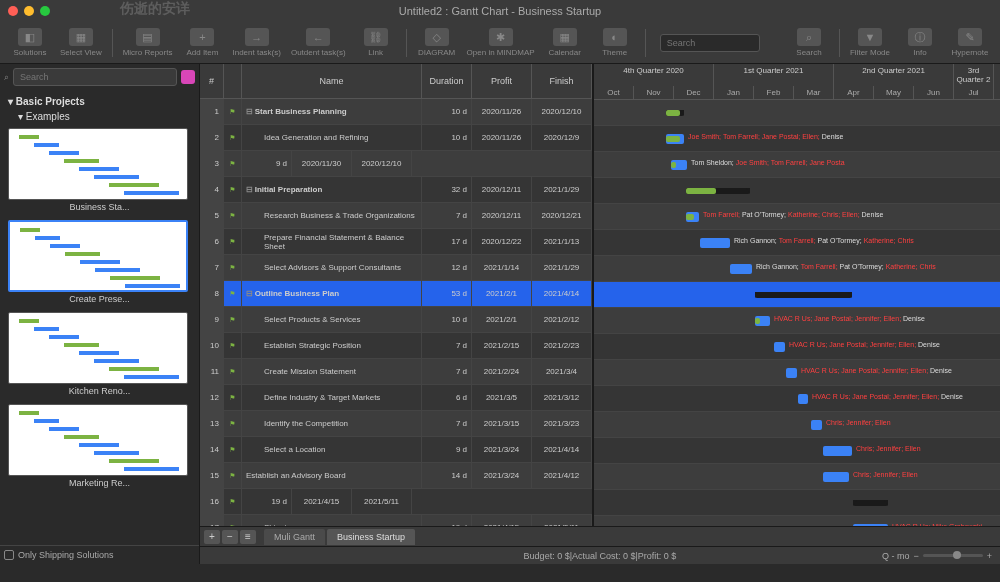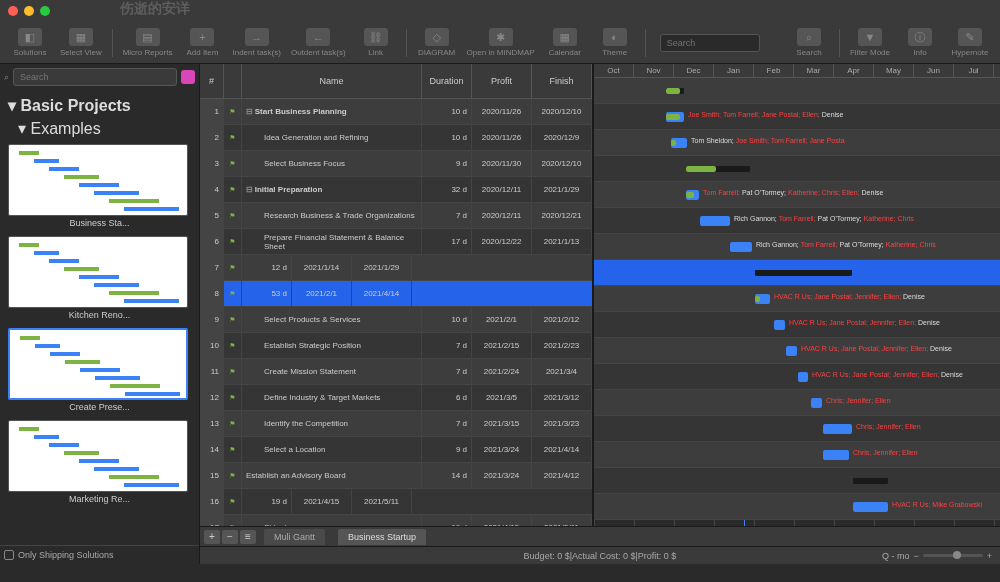--- a/index.html
+++ b/index.html
@@ -14,21 +14,21 @@
 .tbtn-icon{width:24px;height:18px;background:#555;border-radius:3px;margin-bottom:2px;display:flex;align-items:center;justify-content:center;font-size:11px}
 .sep{width:1px;height:28px;background:#555;margin:0 4px}
 .searchbox{flex:1;display:flex;align-items:center;margin:0 8px}
 .searchbox input{background:#2a2a2a;border:1px solid #555;border-radius:3px;padding:3px 6px;color:#ccc;width:100px;font-size:9px}
 .main{display:flex;height:500px}
 .sidebar{width:200px;background:#2a2a2a;border-right:1px solid #1a1a1a;display:flex;flex-direction:column}
 .sb-search{padding:4px;display:flex;align-items:center;gap:4px}
 .sb-search input{flex:1;background:#3a3a3a;border:1px solid #555;border-radius:3px;padding:3px 6px;color:#ccc;font-size:9px}
 .sb-badge{width:14px;height:14px;background:#d946b8;border-radius:3px}
 .sb-tree{flex:1;overflow:auto;padding:4px}
-.tree-item{padding:2px 4px;color:#ddd;font-size:16px;cursor:pointer}
+.tree-item{padding:2px 4px;color:#ddd;font-size:10px;cursor:pointer}
 .tree-item.h{font-weight:bold}
 .thumbs{padding:4px}
 .thumb{margin-bottom:8px}
 .thumb-img{width:180px;height:72px;background:#fff;border:1px solid #555;border-radius:2px;position:relative;overflow:hidden}
 .thumb-img.sel{border:2px solid #3b82f6}
 .thumb-label{text-align:center;font-size:9px;color:#ccc;margin-top:2px}
 .tline{position:absolute;height:4px;background:#7cb342}
 .tline.b{background:#3b82f6}
 .sb-foot{padding:4px;border-top:1px solid #444;display:flex;align-items:center;gap:4px;font-size:9px;color:#aaa}
 .content{flex:1;display:flex;flex-direction:column;overflow:hidden}
@@ -62,40 +62,41 @@
 .bar{position:absolute;height:10px;top:8px;border-radius:2px}
 .bar.task{background:#3b82f6}
 .bar.sum{background:#1a1a1a;height:6px;top:10px}
 .bar.sum::before,.bar.sum::after{content:'';position:absolute;top:0;width:0;height:0;border-top:6px solid #1a1a1a}
 .bar.sum::before{left:0;border-right:4px solid transparent}
 .bar.sum::after{right:0;border-left:4px solid transparent}
 .bar.prog{position:absolute;height:6px;top:10px;background:#7cb342;border-radius:2px}
 .res{position:absolute;font-size:7px;top:7px;white-space:nowrap}
 .res .r1{color:#ff4040}.res .r2{color:#ddd}
 .tabs{height:20px;background:#3a3a3a;border-top:1px solid #1a1a1a;display:flex;align-items:center;padding-left:4px}
-.tab{padding:3px 10px;font-size:9px;background:#4a4a4a;border-radius:2px 2px 0 0;margin-right:13px;cursor:pointer;color:#aaa}
+.tab{padding:3px 10px;font-size:9px;background:#4a4a4a;border-radius:2px 2px 0 0;margin-right:2px;cursor:pointer;color:#aaa}
 .tab.active{background:#555;color:#ddd}
 .zoombtns{display:flex;gap:2px;margin-right:8px}
 .zb{width:16px;height:14px;background:#555;border-radius:2px;display:flex;align-items:center;justify-content:center;cursor:pointer;font-size:10px}
 .status{height:18px;background:#3a3a3a;border-top:1px solid #1a1a1a;display:flex;align-items:center;justify-content:center;font-size:9px;color:#aaa;position:relative}
 .zoom{position:absolute;right:8px;display:flex;align-items:center;gap:4px}
 .slider{width:60px;height:3px;background:#555;border-radius:2px;position:relative}
 .slider-h{position:absolute;width:8px;height:8px;background:#888;border-radius:50%;top:-3px;left:30px}
 .collapse{color:#888;font-size:8px;margin-right:2px}
 .watermark{position:absolute;top:0;left:120px;font-size:14px;color:rgba(200,200,200,0.25);font-weight:bold;pointer-events:none;z-index:100}
 </style>
 </head>
 <body>
 
 <div class="titlebar">
   <div class="traffic">
     <div class="dot red"></div>
     <div class="dot yellow"></div>
     <div class="dot green"></div>
   </div>
+  <div class="title">Untitled2 : Gantt Chart - Business Startup</div>
 </div>
 
 <div class="watermark">伤逝的安详</div>
 
 <div class="toolbar" id="toolbar">
     <div class="tbtn">
       <div class="tbtn-icon">◧</div>
       <span>Solutions</span>
     </div>
     <div class="tbtn">
@@ -181,44 +182,44 @@
               <div class="tline b" style="top:22px;left:40px;width:30px"></div>
               <div class="tline " style="top:30px;left:55px;width:35px"></div>
               <div class="tline b" style="top:38px;left:70px;width:40px"></div>
               <div class="tline b" style="top:46px;left:85px;width:45px"></div>
               <div class="tline " style="top:54px;left:100px;width:50px"></div>
               <div class="tline b" style="top:62px;left:115px;width:55px"></div>
             </div>
             <div class="thumb-label">Business Sta...</div>
           </div>
           <div class="thumb">
+            <div class="thumb-img sel">
+              <div class="tline " style="top:6px;left:10px;width:20px"></div>
+              <div class="tline b" style="top:14px;left:25px;width:25px"></div>
+              <div class="tline b" style="top:22px;left:40px;width:30px"></div>
+              <div class="tline " style="top:30px;left:55px;width:35px"></div>
+              <div class="tline b" style="top:38px;left:70px;width:40px"></div>
+              <div class="tline b" style="top:46px;left:85px;width:45px"></div>
+              <div class="tline " style="top:54px;left:100px;width:50px"></div>
+              <div class="tline b" style="top:62px;left:115px;width:55px"></div>
+            </div>
+            <div class="thumb-label">Create Prese...</div>
+          </div>
+          <div class="thumb">
             <div class="thumb-img">
               <div class="tline " style="top:6px;left:10px;width:20px"></div>
               <div class="tline b" style="top:14px;left:25px;width:25px"></div>
               <div class="tline b" style="top:22px;left:40px;width:30px"></div>
               <div class="tline " style="top:30px;left:55px;width:35px"></div>
               <div class="tline b" style="top:38px;left:70px;width:40px"></div>
               <div class="tline b" style="top:46px;left:85px;width:45px"></div>
               <div class="tline " style="top:54px;left:100px;width:50px"></div>
               <div class="tline b" style="top:62px;left:115px;width:55px"></div>
             </div>
             <div class="thumb-label">Kitchen Reno...</div>
-          </div>
-          <div class="thumb">
-            <div class="thumb-img sel">
-              <div class="tline " style="top:6px;left:10px;width:20px"></div>
-              <div class="tline b" style="top:14px;left:25px;width:25px"></div>
-              <div class="tline b" style="top:22px;left:40px;width:30px"></div>
-              <div class="tline " style="top:30px;left:55px;width:35px"></div>
-              <div class="tline b" style="top:38px;left:70px;width:40px"></div>
-              <div class="tline b" style="top:46px;left:85px;width:45px"></div>
-              <div class="tline " style="top:54px;left:100px;width:50px"></div>
-              <div class="tline b" style="top:62px;left:115px;width:55px"></div>
-            </div>
-            <div class="thumb-label">Create Prese...</div>
           </div>
           <div class="thumb">
             <div class="thumb-img">
               <div class="tline " style="top:6px;left:10px;width:20px"></div>
               <div class="tline b" style="top:14px;left:25px;width:25px"></div>
               <div class="tline b" style="top:22px;left:40px;width:30px"></div>
               <div class="tline " style="top:30px;left:55px;width:35px"></div>
               <div class="tline b" style="top:38px;left:70px;width:40px"></div>
               <div class="tline b" style="top:46px;left:85px;width:45px"></div>
               <div class="tline " style="top:54px;left:100px;width:50px"></div>
@@ -262,23 +263,20 @@
               <div class="gc name ">
                 <span class="indent1">Idea Generation and Refining</span>
               </div>
               <div class="gc dur">10 d</div>
               <div class="gc date">2020/11/26</div>
               <div class="gc date">2020/12/9</div>
             </div>
             <div class="grow even">
               <div class="gc num">3</div>
               <div class="gc ic" style="color:#7cb342;font-size:7px">⚑</div>
-              <div class="gc name ">
-                <span class="indent1">Select Business Focus</span>
-              </div>
               <div class="gc dur">9 d</div>
               <div class="gc date">2020/11/30</div>
               <div class="gc date">2020/12/10</div>
             </div>
             <div class="grow odd">
               <div class="gc num">4</div>
               <div class="gc ic" style="color:#7cb342;font-size:7px">⚑</div>
               <div class="gc name bold">
                 <span class=""><span class="collapse">⊟</span>Initial Preparation</span>
               </div>
@@ -302,27 +300,33 @@
               <div class="gc name ">
                 <span class="indent1">Prepare Financial Statement &amp; Balance Sheet</span>
               </div>
               <div class="gc dur">17 d</div>
               <div class="gc date">2020/12/22</div>
               <div class="gc date">2021/1/13</div>
             </div>
             <div class="grow even">
               <div class="gc num">7</div>
               <div class="gc ic" style="color:#7cb342;font-size:7px">⚑</div>
+              <div class="gc name ">
+                <span class="indent1">Select Advisors &amp; Support Consultants</span>
+              </div>
               <div class="gc dur">12 d</div>
               <div class="gc date">2021/1/14</div>
               <div class="gc date">2021/1/29</div>
             </div>
             <div class="grow sel">
               <div class="gc num">8</div>
               <div class="gc ic" style="color:#7cb342;font-size:7px">⚑</div>
+              <div class="gc name bold">
+                <span class=""><span class="collapse">⊟</span>Outline Business Plan</span>
+              </div>
               <div class="gc dur">53 d</div>
               <div class="gc date">2021/2/1</div>
               <div class="gc date">2021/4/14</div>
             </div>
             <div class="grow even">
               <div class="gc num">9</div>
               <div class="gc ic" style="color:#7cb342;font-size:7px">⚑</div>
               <div class="gc name ">
                 <span class="indent1">Select Products &amp; Services</span>
               </div>
@@ -404,20 +408,26 @@
                 <span class="indent1">Shipping</span>
               </div>
               <div class="gc dur">19 d</div>
               <div class="gc date">2021/4/15</div>
               <div class="gc date">2021/5/11</div>
             </div>
           </div>
       </div>
       <div class="chart">
         <div class="chead" id="chead">
+            <div class="qrow">
+              <div class="q" style="width:120px">4th Quarter 2020</div>
+              <div class="q" style="width:120px">1st Quarter 2021</div>
+              <div class="q" style="width:120px">2nd Quarter 2021</div>
+              <div class="q" style="width:40px">3rd Quarter 2</div>
+            </div>
             <div class="mrow">
               <div class="m">Oct</div>
               <div class="m">Nov</div>
               <div class="m">Dec</div>
               <div class="m">Jan</div>
               <div class="m">Feb</div>
               <div class="m">Mar</div>
               <div class="m">Apr</div>
               <div class="m">May</div>
               <div class="m">Jun</div>

